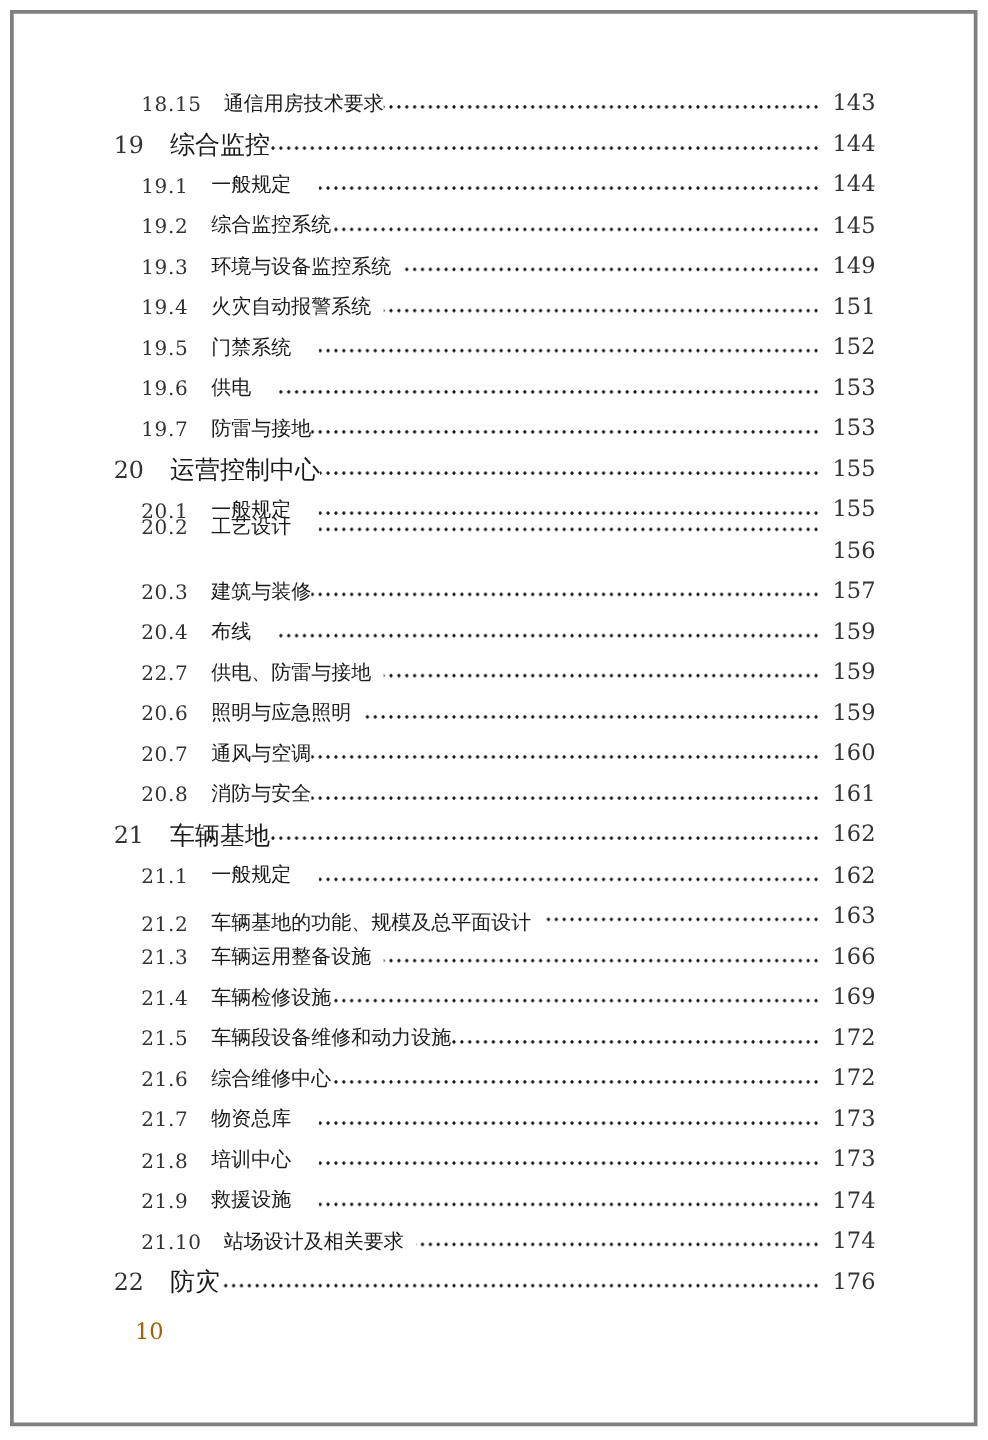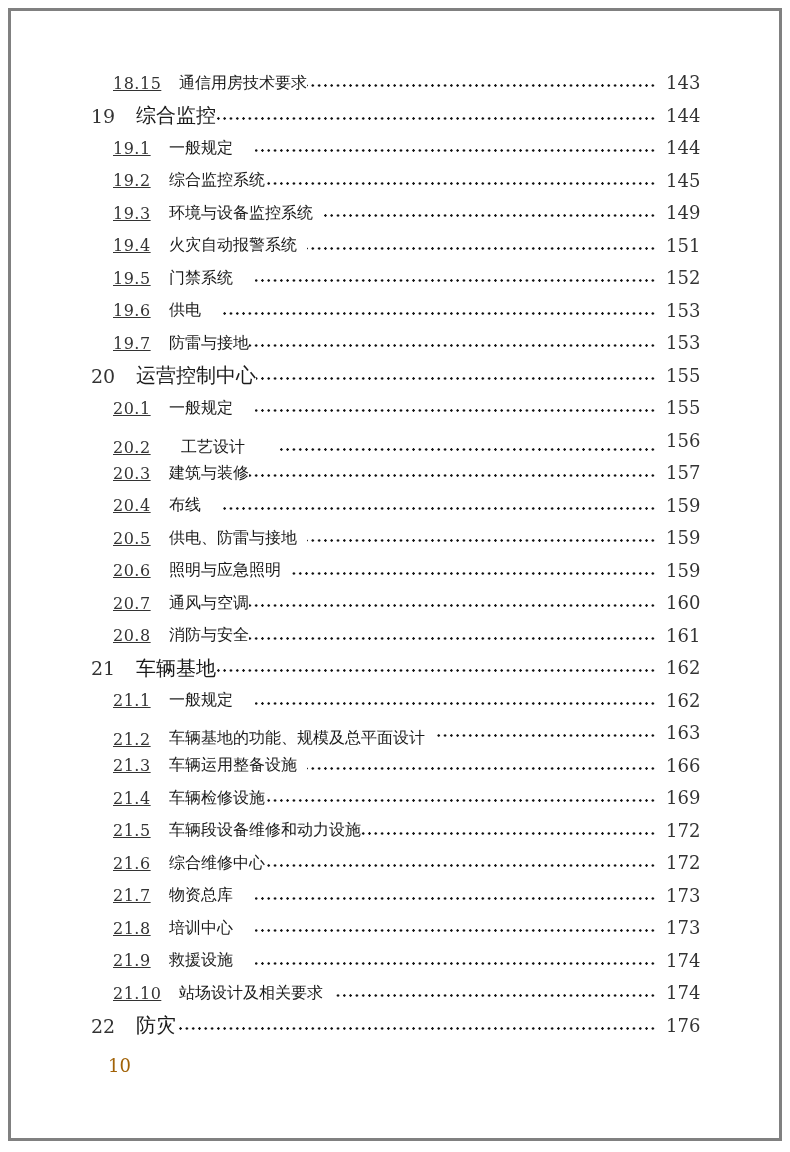--- a/index.html
+++ b/index.html
@@ -5,21 +5,21 @@
   html, body { margin: 0; padding: 0; background: #ffffff; }
   body { width: 790px; height: 1152px; position: relative; overflow: hidden;
          font-family: "DejaVu Serif", "Liberation Serif", serif; color: #222; }
   .frame { position: absolute; left: 8px; top: 8px; width: 768px; height: 1127px;
            border: 3px solid #808080; box-sizing: content-box; }
   .toc { position: absolute; left: 0; top: 67px; width: 790px; }
   .row { position: absolute; height: 32px; display: flex; align-items: center; white-space: nowrap; }
   .row.sub { left: 113px; }
   .row.chap { left: 91px; }
   .num { font-family: "DejaVu Serif", "Liberation Serif", serif; color: #333; }
-  .sub .num { font-size: 16px; width: 56px; letter-spacing: 0.5px; text-decoration: underline; }
+  .sub .num { font-size: 16px; width: 56px; letter-spacing: 0.5px; }
   .sub .num.wide { width: 66px; }
   .chap .num { font-size: 19px; width: 45px; }
   .title { font-family: "DejaVu Sans", "Liberation Sans", sans-serif; color: #1a1a1a; }
   .sub .title { font-size: 16px; }
   .chap .title { font-size: 20px; }
   .leader { flex: 1; height: 32px; position: relative; }
   .leader::after { content: ""; position: absolute; left: 0; right: 0; top: 17px; height: 3px;
                    background-image: radial-gradient(circle, #111 1.1px, transparent 1.4px);
                    background-size: 6.3px 3px; background-repeat: repeat-x; background-position: right center; }
   .page { position: absolute; left: 666px; width: 34px; font-size: 18px; color: #333;
@@ -92,40 +92,40 @@
     <span class="title">运营控制中心</span>
     <span class="leader"></span>
   </div>
 <span class="page" style="top: 297.5px;">155</span>
   <div class="row sub" style="top: 325px; width: 543px;">
     <span class="num">20.1</span>
     <span class="title" style="margin-right: 22px;">一般规定</span>
     <span class="leader"></span>
   </div>
 <span class="page" style="top: 330px;">155</span>
-  <div class="row sub" style="top: 364px; width: 543px; gap: 12px;">
+  <div class="row sub" style="top: 338px; width: 543px;">
     <span class="num">20.2</span>
     <span class="title" style="margin-right: 22px;">工艺设计</span>
     <span class="leader"></span>
   </div>
 <span class="page" style="top: 362.5px;">156</span>
   <div class="row sub" style="top: 390px; width: 543px;">
     <span class="num">20.3</span>
     <span class="title">建筑与装修</span>
     <span class="leader"></span>
   </div>
 <span class="page" style="top: 395px;">157</span>
   <div class="row sub" style="top: 422.5px; width: 543px;">
     <span class="num">20.4</span>
     <span class="title" style="margin-right: 22px;">布线</span>
     <span class="leader"></span>
   </div>
 <span class="page" style="top: 427.5px;">159</span>
   <div class="row sub" style="top: 455px; width: 543px;">
-    <span class="num">20.5</span>
+    <span class="num">22.7</span>
     <span class="title" style="margin-right: 10px;">供电、防雷与接地</span>
     <span class="leader"></span>
   </div>
 <span class="page" style="top: 460px;">159</span>
   <div class="row sub" style="top: 487.5px; width: 543px;">
     <span class="num">20.6</span>
     <span class="title" style="margin-right: 10px;">照明与应急照明</span>
     <span class="leader"></span>
   </div>
 <span class="page" style="top: 492.5px;">159</span>

